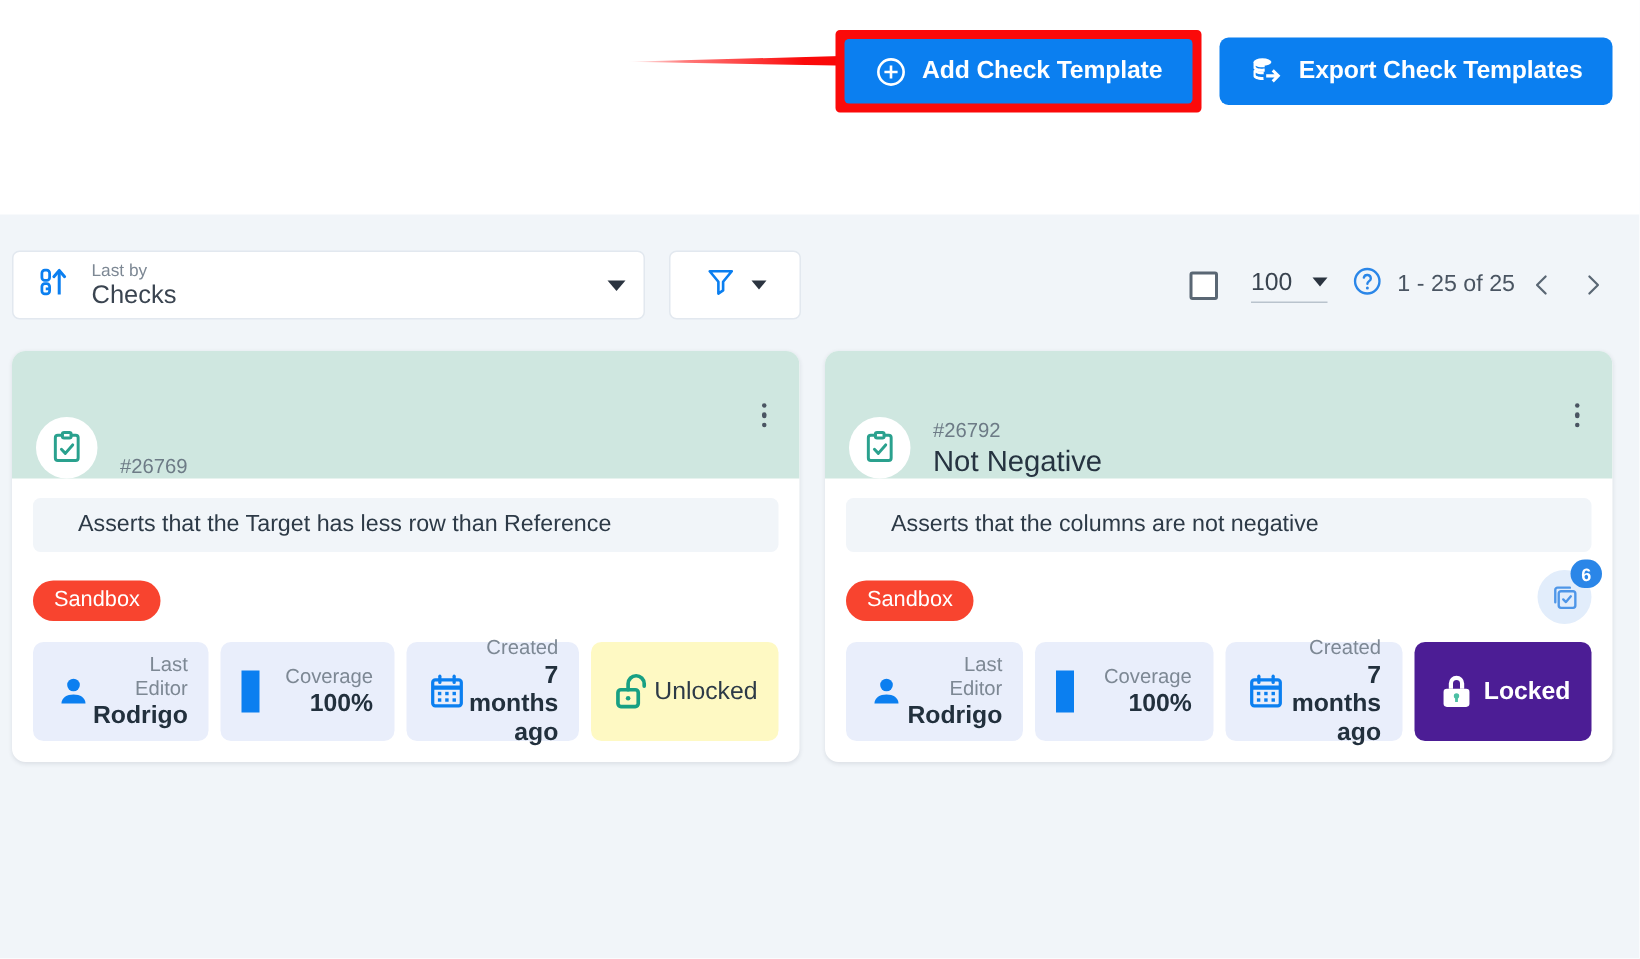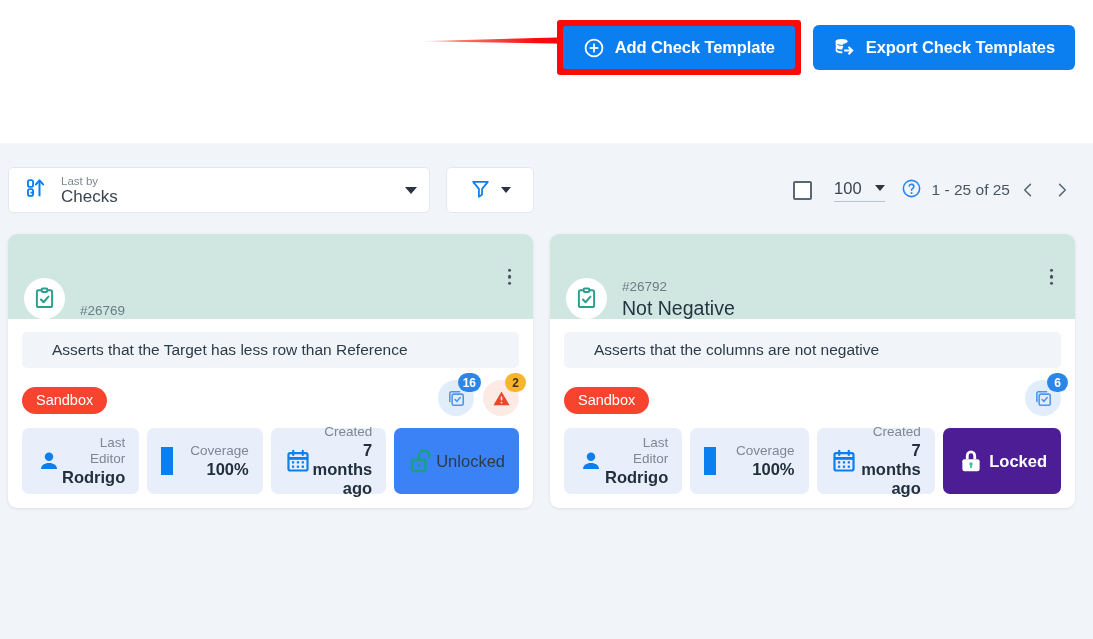--- a/index.html
+++ b/index.html
@@ -208,21 +208,21 @@
     border-radius: 7px;
     display: flex; align-items: center;
     padding: 0 14px;
     background: #e9eefb;
   }
   .tile-ico { flex: 0 0 auto; display:flex; align-items:center; }
   .tile-texts { flex: 1 1 auto; text-align: right; line-height: 1.15; }
   .tile-label { font-size: 13.5px; color: #7d8894; display:block; }
   .tile-value { font-size: 16.5px; color: #22303d; font-weight: bold; display:block; margin-top: 2px; }
   .tile-plain {
-    background: #3b82f6;
+    background: #fef9c3;
   }
   .tile-plain .tile-single { flex: 1 1 auto; text-align: right; font-size: 16.5px; color: #2d3a47; }
   .tile-locked {
     background: #4c1d95;
   }
   .tile-locked .tile-single { flex: 1 1 auto; text-align: right; font-size: 16.5px; color: #ffffff; font-weight: bold; }
   .bar-glyph { width: 12px; height: 28px; background: #0b7ff0; display:block; }
 </style>
 </head>
 <body>
@@ -352,42 +352,20 @@
               <i></i>
               <i></i>
               <i></i>
             </span>
         </div>
 
         <div class="desc">Asserts that the Target has less row than Reference</div>
 
         <div class="tagrow">
           <span class="tag-sandbox">Sandbox</span>
-          <span class="counters">
-            <span class="counter">
-              <span class="disc disc-blue">
-                <svg width="19" height="19" viewBox="0 0 24 24" fill="none" stroke="#4e96e8" stroke-width="2" stroke-linecap="round" stroke-linejoin="round">
-                  <path d="M20.5 8.4 V18.6 a1.9 1.9 0 0 1-1.9 1.9 H8.4 a1.9 1.9 0 0 1-1.9-1.9 V8.4 a1.9 1.9 0 0 1 1.9-1.9 h10.2 a1.9 1.9 0 0 1 1.9 1.9 z"></path>
-                  <polyline points="10.3,13.4 12.6,15.6 16.7,10.8"></polyline>
-                  <path d="M3.6 15.8 V5.4 a1.9 1.9 0 0 1 1.9-1.9 H15.9"></path>
-                </svg>
-              </span>
-              <span class="cbadge cbadge-blue">16</span>
-            </span>
-            <span class="counter">
-              <span class="disc disc-red">
-                <svg width="19" height="19" viewBox="0 0 24 24" fill="#f0452a">
-                  <path d="M12 3.2 L22.2 20.4 H1.8 z"></path>
-                  <rect x="11.0" y="9.0" width="2.0" height="5.6" rx="1" fill="#fdeae4"></rect>
-                  <circle cx="12" cy="17.2" r="1.15" fill="#fdeae4"></circle>
-                </svg>
-              </span>
-              <span class="cbadge cbadge-amber">2</span>
-            </span>
-          </span>
         </div>
 
         <div class="tiles">
           <div class="tile">
             <span class="tile-ico">
               <svg width="26" height="26" viewBox="0 0 24 24" fill="#0b7ff0">
                 <circle cx="12" cy="8.0" r="3.9"></circle>
                 <path d="M4.6 19.4 c0-3.6 3.3-5.6 7.4-5.6 s7.4 2.0 7.4 5.6 z"></path>
               </svg>
             </span>

